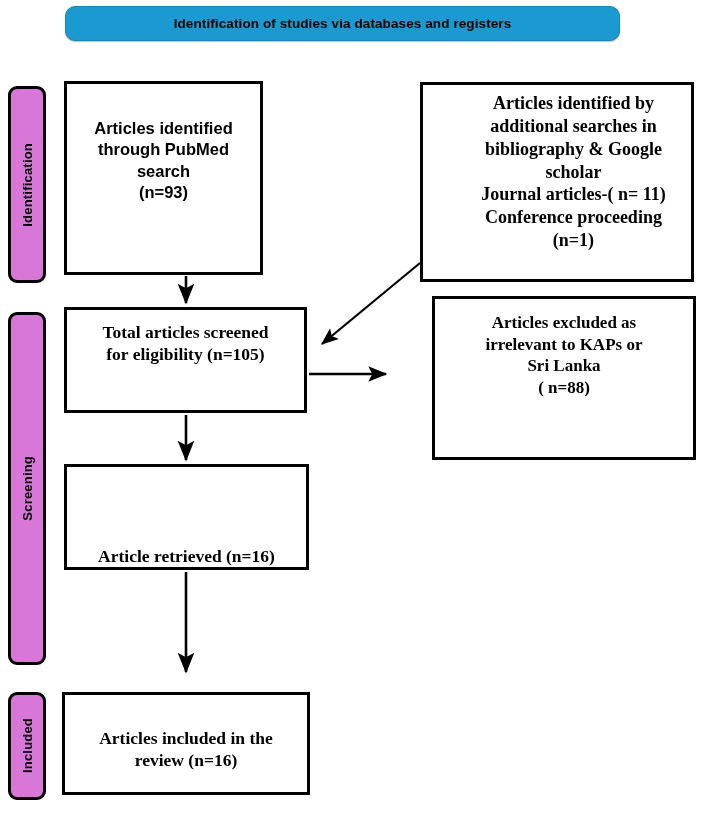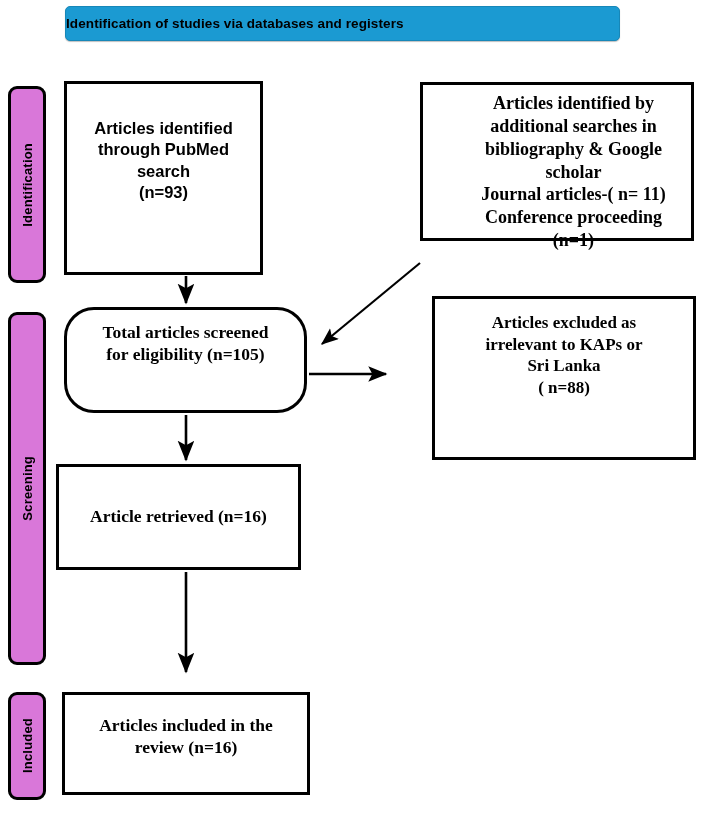--- a/index.html
+++ b/index.html
@@ -21,25 +21,25 @@
 
   
   .banner {
     position: absolute;
     left: 65px;
     top: 6px;
     width: 555px;
     height: 35px;
     background: #1b9ad2;
     border: 1px solid #1787b8;
-    border-radius: 5px;
+    border-radius: 10px;
     box-shadow: 0 1px 1px rgba(0,0,0,0.25);
     display: flex;
     align-items: center;
-    justify-content: flex-start;
+    justify-content: center;
     box-sizing: border-box;
   }
   .banner-text {
     font-family: "Liberation Sans", sans-serif;
     font-weight: bold;
     font-size: 13.5px;
     color: #000000;
     letter-spacing: 0.1px;
     text-align: center;
     white-space: nowrap;
@@ -92,46 +92,46 @@
   .serif  { font-family: "Liberation Serif", serif; }
   .sans   { font-family: "Liberation Sans", sans-serif; }
 
   #box-pubmed {
     left: 64px; top: 81px; width: 199px; height: 194px;
     align-items: flex-start; padding-top: 34px;
   }
   #box-pubmed .box-text { font-size: 16.5px; line-height: 1.3; }
 
   #box-additional {
-    left: 420px; top: 82px; width: 274px; height: 159px;
+    left: 420px; top: 82px; width: 274px; height: 200px;
     align-items: flex-start; padding-top: 7px; padding-left: 33px;
   }
   #box-additional .box-text { font-size: 18px; line-height: 1.27; }
 
   #box-screened {
     left: 64px; top: 307px; width: 243px; height: 106px;
-    align-items: flex-start; padding-top: 11px; border-radius: 30px;
+    align-items: flex-start; padding-top: 11px;
   }
   #box-screened .box-text { font-size: 17.5px; line-height: 1.26; }
 
   #box-excluded {
     left: 432px; top: 296px; width: 264px; height: 164px;
     align-items: flex-start; padding-top: 13px;
   }
   #box-excluded .box-text { font-size: 17px; line-height: 1.27; }
 
   #box-retrieved {
-    left: 56px; top: 464px; width: 245px; height: 106px;
-    align-items: center; 
+    left: 64px; top: 464px; width: 245px; height: 106px;
+    align-items: flex-end; 
   }
   #box-retrieved .box-text { font-size: 17.5px; }
 
   #box-included {
     left: 62px; top: 692px; width: 248px; height: 103px;
-    align-items: flex-start; padding-top: 19px;
+    align-items: flex-start; padding-top: 32px;
   }
   #box-included .box-text { font-size: 17.5px; line-height: 1.26; }
 
   
   #arrows {
     position: absolute;
     left: 0; top: 0;
     width: 704px; height: 817px;
     pointer-events: none;
   }

